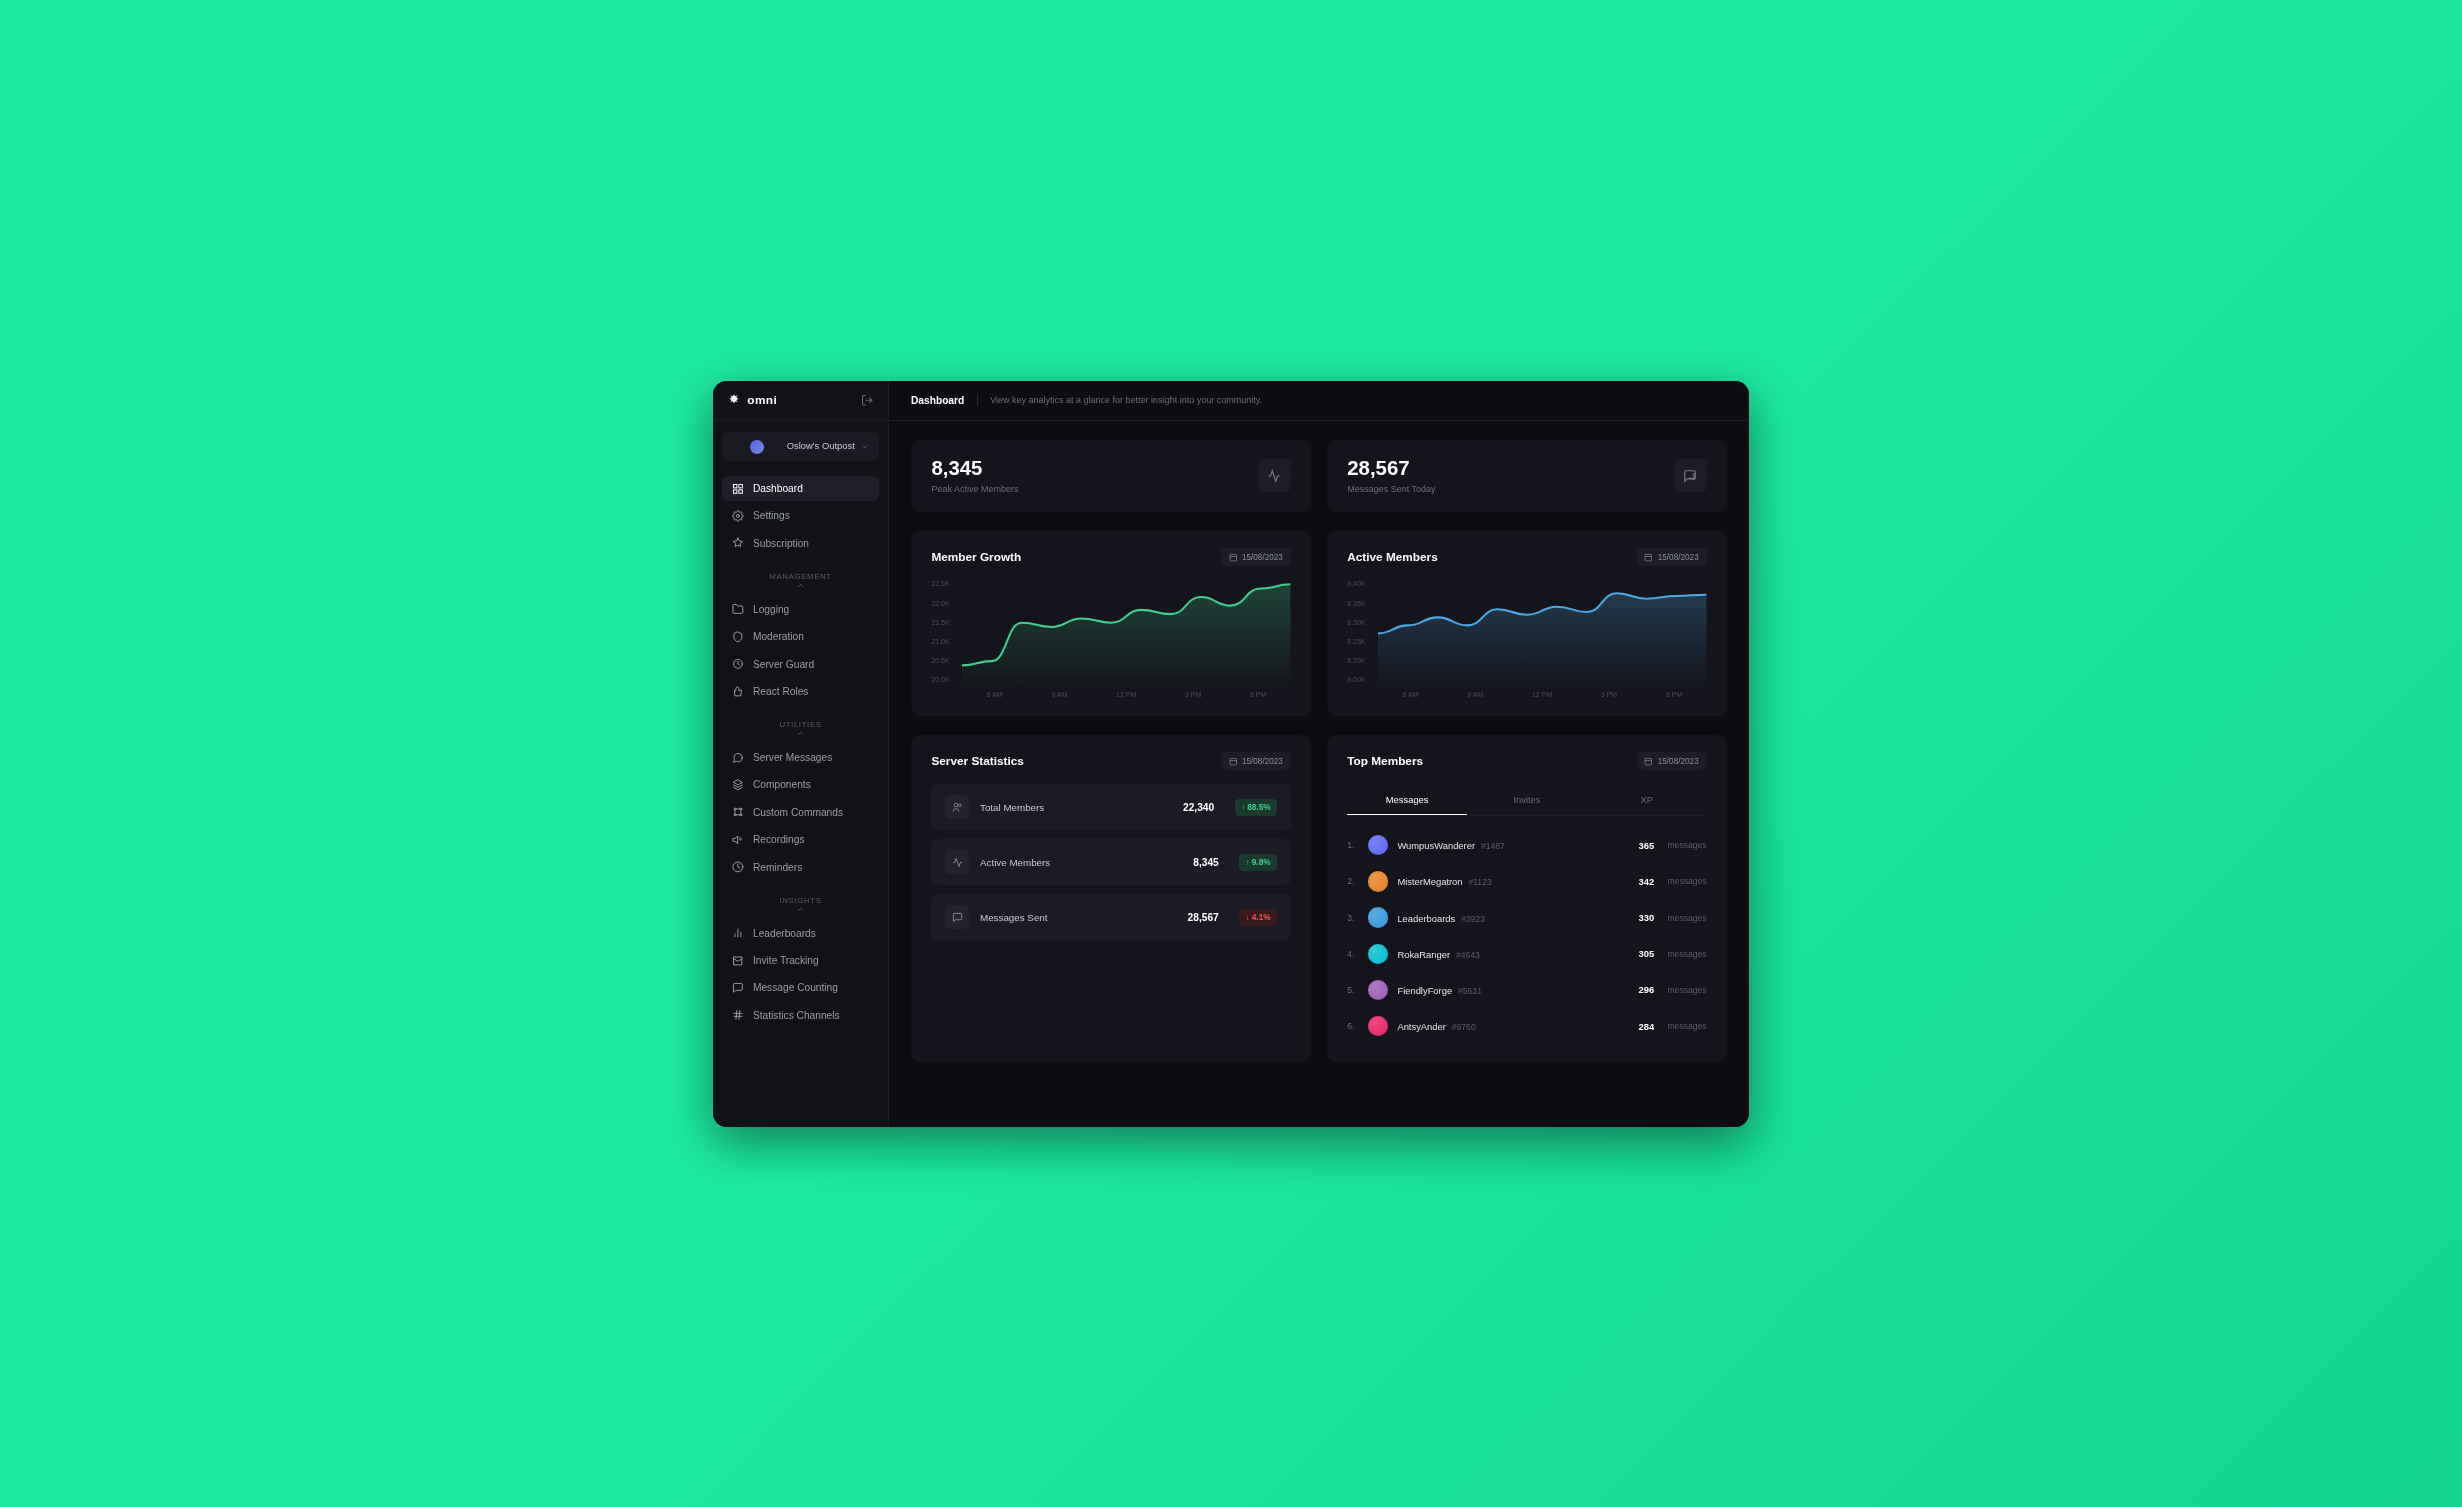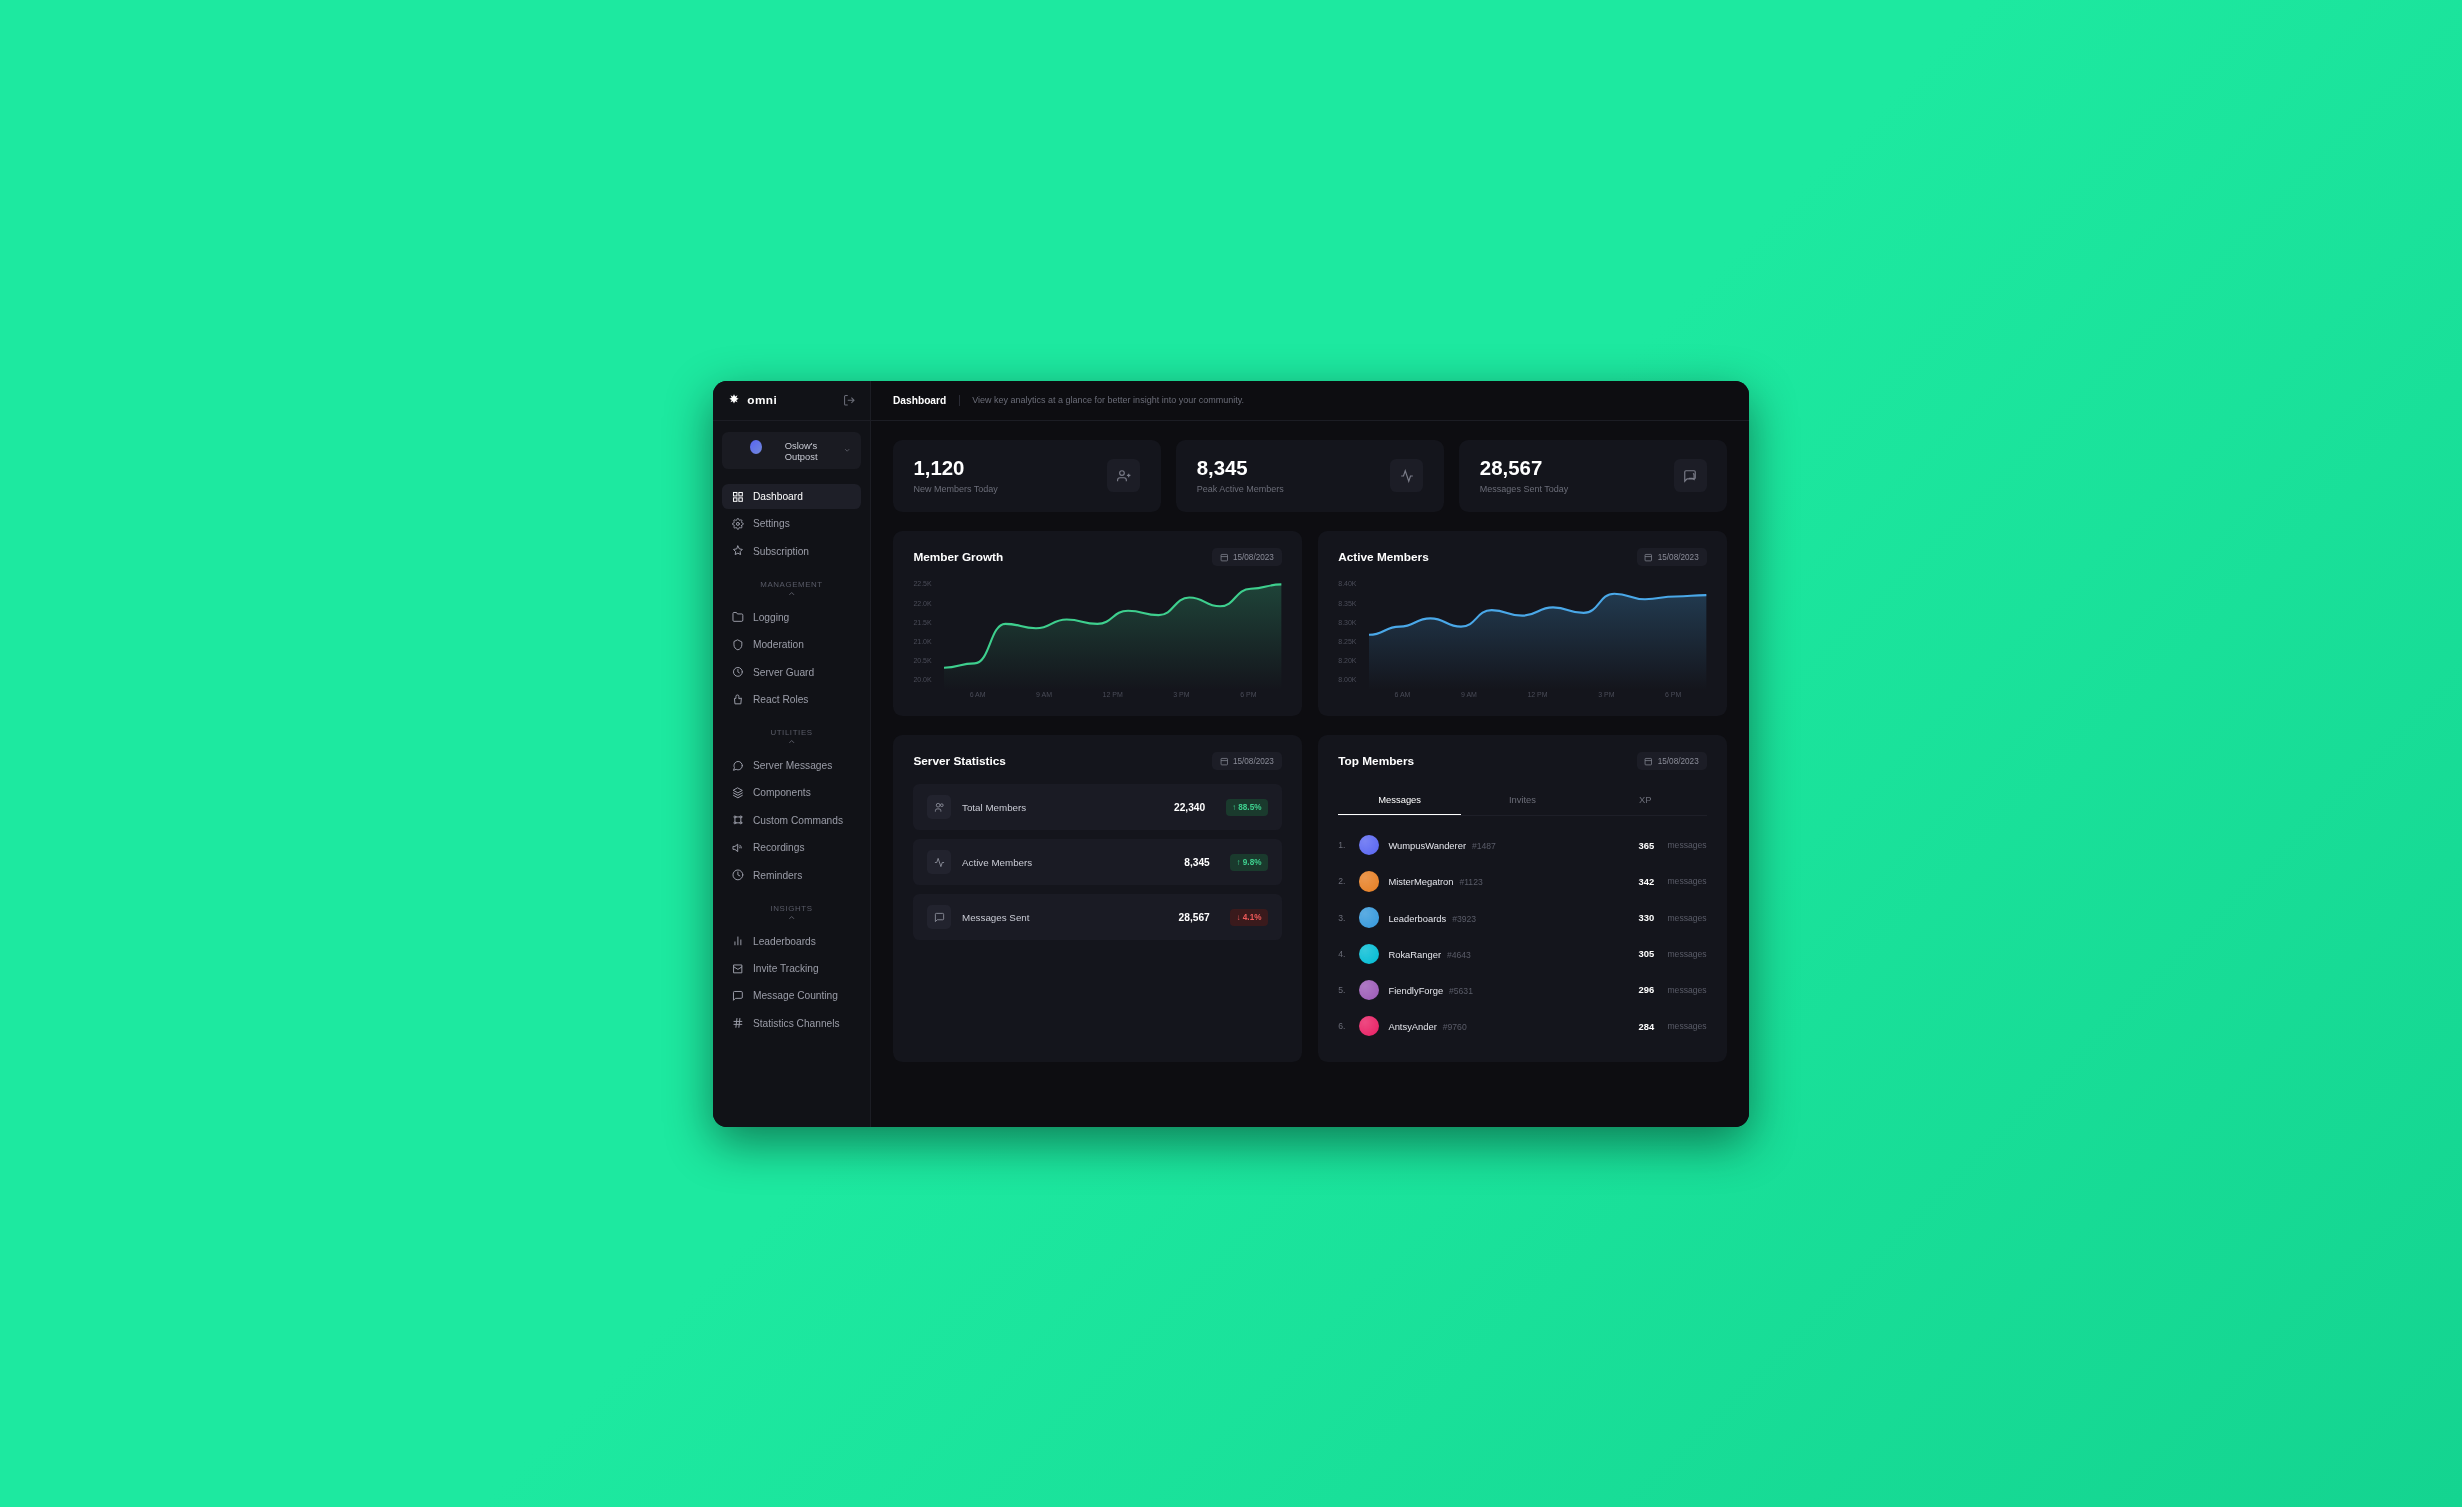--- a/index.html
+++ b/index.html
@@ -15,21 +15,21 @@
 .app {
   width: 1036px;
   height: 746px;
   background: #0d0d11;
   border-radius: 14px;
   display: flex;
   overflow: hidden;
   box-shadow: 0 15.7px 47px rgba(0,0,0,.45);
 }
 .sidebar {
-  width: 158px;
+  width: 176px;
   background: #111217;
   border-right: 0.8px solid #1c1d24;
   display: flex;
   flex-direction: column;
   padding: 0;
 }
 .brand {
   display: flex;
   align-items: center;
   justify-content: space-between;
@@ -384,34 +384,20 @@
   <main class="main">
     <div class="topbar">
       <span class="topbar-title">Dashboard</span>
       <span class="topbar-sep"></span>
       <span class="topbar-sub">View key analytics at a glance for better insight into your community.</span>
     </div>
 
     <div class="content">
 
       <div class="stats-row" id="stats-row">
-          <div class="stat-card">
-      <div>
-        <div class="stat-num">1,120</div>
-        <div class="stat-label">New Members Today</div>
-      </div>
-      <div class="stat-icon">
-        <svg width="14" height="14" viewBox="0 0 24 24" fill="none" stroke="currentColor" stroke-width="2">
-                <path d="M16 21v-2a4 4 0 00-4-4H5a4 4 0 00-4 4v2"></path>
-                <circle cx="8.5" cy="7" r="4"></circle>
-                <line x1="20" y1="8" x2="20" y2="14"></line>
-                <line x1="17" y1="11" x2="23" y2="11"></line>
-              </svg>
-      </div>
-    </div>
           <div class="stat-card">
       <div>
         <div class="stat-num">8,345</div>
         <div class="stat-label">Peak Active Members</div>
       </div>
       <div class="stat-icon">
         <svg width="14" height="14" viewBox="0 0 24 24" fill="none" stroke="currentColor" stroke-width="2">
                 <polyline points="22 12 18 12 15 21 9 3 6 12 2 12"></polyline>
               </svg>
       </div>

